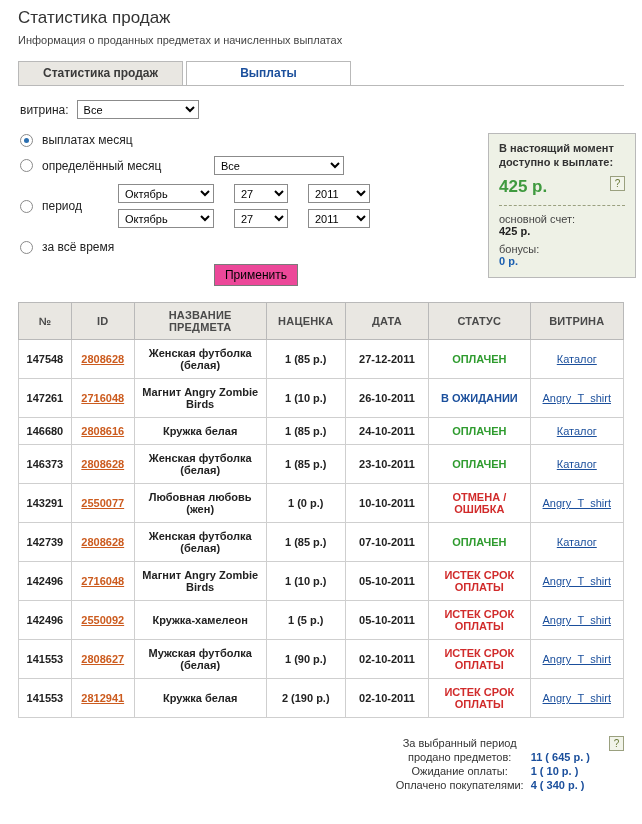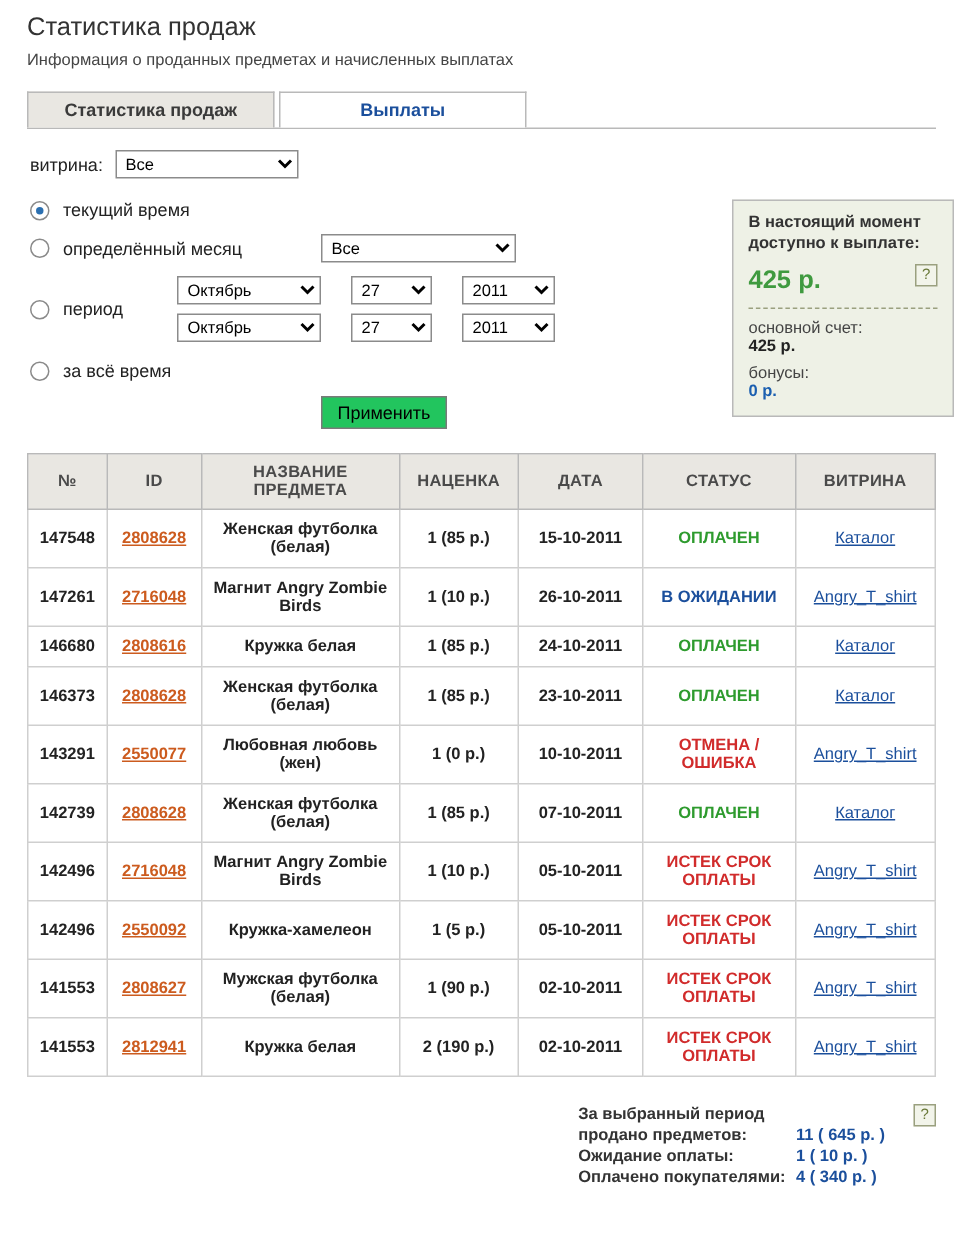--- a/index.html
+++ b/index.html
@@ -106,21 +106,21 @@
 
   .period-rows { display: flex; flex-direction: column; gap: 6px; }
   .period-line { display: flex; gap: 20px; align-items: center; }
 
   .apply-wrap { text-align: center; margin: 10px 0 0 0; padding-right: 150px; }
   .apply-btn {
     font-family: "Liberation Sans", sans-serif;
     font-size: 12px;
     padding: 3px 10px;
     border: 1px solid #7a7a7a;
-    background: #22c55e;
+    background: #ec4899;
     cursor: pointer;
   }
 
   
   .balance {
     position: absolute;
     right: 6px;
     top: 133px;
     width: 148px;
     border: 1px solid #b9b9b9;
@@ -197,21 +197,21 @@
     margin: 18px 18px 0 18px;
     position: relative;
     font-size: 11px;
   }
   .summary-table {
     margin-left: auto;
     margin-right: 34px;
     border-collapse: collapse;
   }
   .summary-table td { padding: 1px 0; font-size: 11px; }
-  .summary-table td.k { text-align: left; color: #333; font-weight: bold; padding-right: 7px; }
+  .summary-table td.k { text-align: center; color: #333; font-weight: normal; padding-right: 7px; }
   .summary-table td.v { text-align: left; font-weight: bold; white-space: nowrap; }
   .v-blue { color: #1b4f9c; }
   .v-red { color: #c62828; }
   .summary .help-badge2 {
     position: absolute;
     right: 0; top: 0;
     width: 15px; height: 15px;
     border: 1px solid #9aa07f;
     background: #f2f4ea;
     color: #6b7a3a;
@@ -239,21 +239,21 @@
 
     <div class="row vitrina-row">
       <span class="lbl">витрина:</span>
       <select class="sel sel-vitrina">
         <option>Все</option>
       </select>
     </div>
 
     <div class="row">
       <span class="radio checked"></span>
-      <span class="radio-label">текущий время</span>
+      <span class="radio-label">выплатах месяц</span>
     </div>
 
     <div class="row">
       <span class="radio"></span>
       <span class="radio-label wide">определённый месяц</span>
       <select class="sel sel-month-big">
         <option>Все</option>
       </select>
     </div>
 
@@ -318,21 +318,21 @@
         <th style="width:100px;">СТАТУС</th>
         <th style="width:92px;">ВИТРИНА</th>
       </tr>
     </thead>
     <tbody id="sales-body">
         <tr>
           <td>147548</td>
           <td class="id"><a href="#">2808628</a></td>
           <td class="name">Женская футболка (белая)</td>
           <td>1 (85 р.)</td>
-          <td>15-10-2011</td>
+          <td>27-12-2011</td>
           <td><span class="st-paid">ОПЛАЧЕН</span></td>
           <td class="vit"><a href="#">Каталог</a></td>
         </tr>
         <tr>
           <td>147261</td>
           <td class="id"><a href="#">2716048</a></td>
           <td class="name">Магнит Angry Zombie Birds</td>
           <td>1 (10 р.)</td>
           <td>26-10-2011</td>
           <td><span class="st-wait">В ОЖИДАНИИ</span></td>

